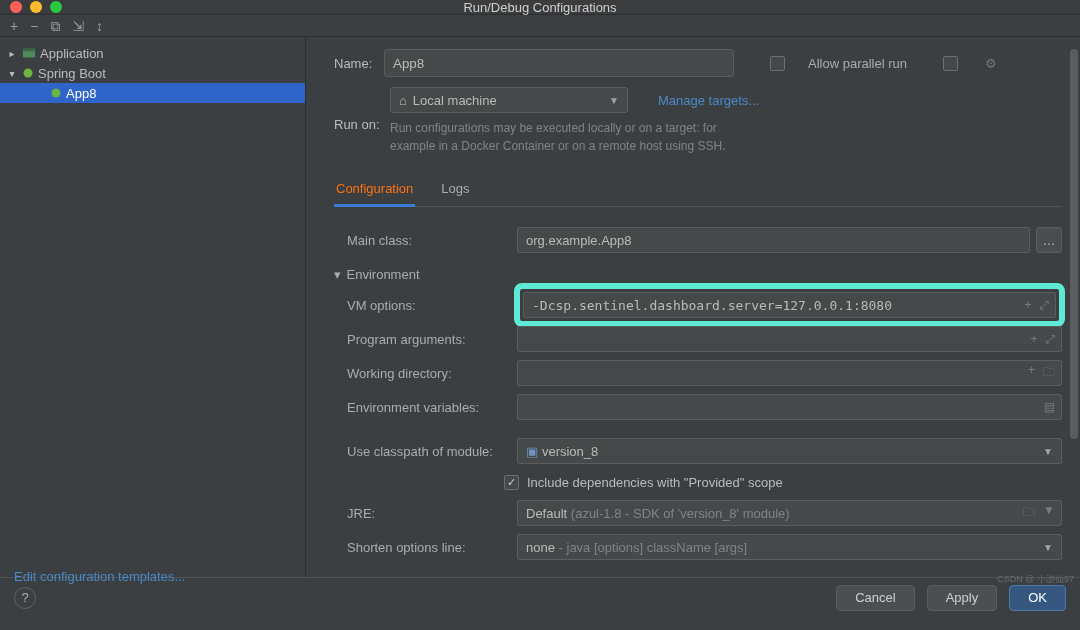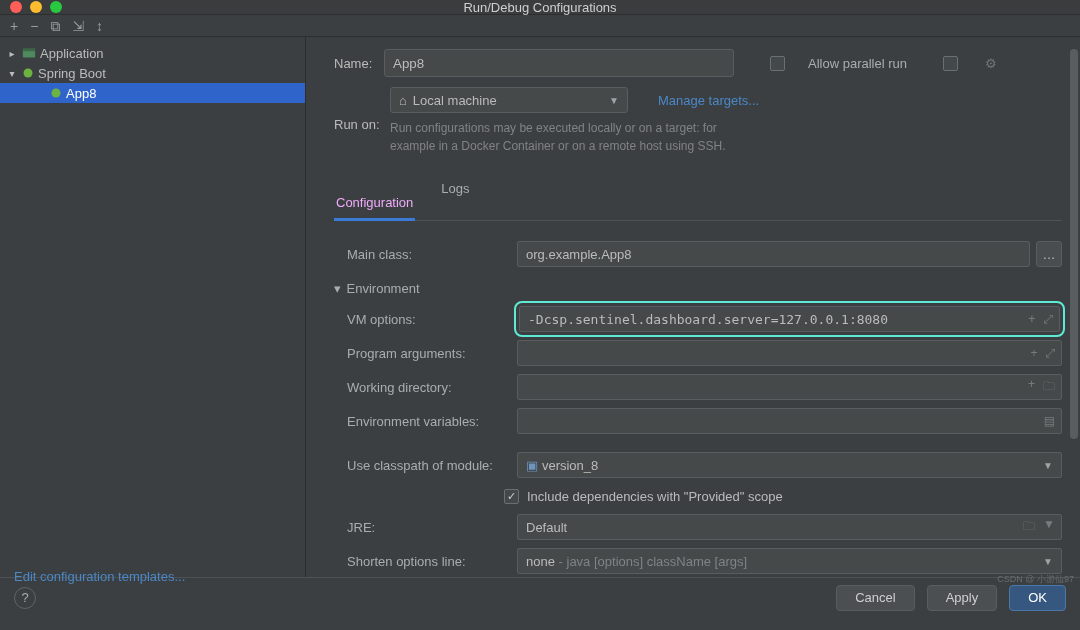--- a/index.html
+++ b/index.html
@@ -39,32 +39,32 @@
   .runon-row { display: flex; align-items: center; }
   .runon-label { width: 56px; padding-top: 6px; }
   .runon-col { flex: 1; }
   .dropdown { width: 238px; height: 26px; background: #45494a; border: 1px solid #5a5d5f; border-radius: 3px; display: flex; align-items: center; padding: 0 8px; gap: 6px; position: relative; }
   .dd-caret { position: absolute; right: 8px; font-size: 10px; color: #a0a3a5; }
   .manage-link { color: #4a88c7; margin-left: 30px; }
   .hint { color: #808386; font-size: 12px; margin-top: 6px; line-height: 1.5; }
 
   .tabs { display: flex; gap: 24px; border-bottom: 1px solid #4e5254; margin-top: 18px; }
   .tab { padding: 8px 2px 10px; color: #a9adb0; position: relative; }
-  .tab.active { color: #f0abfc; margin-top: 14px; }
+  .tab.active { color: #f97316; }
   .tab.active::after { content: ""; position: absolute; left: 0; right: 0; bottom: -1px; height: 3px; background: #3a7bd5; }
 
   .section { margin-top: 16px; }
   .field-row { display: flex; align-items: center; height: 34px; margin-left: 13px; }
   .field-label { width: 170px; color: #a9adb0; }
   .field-input { flex: 1; height: 26px; background: #45494a; border: 1px solid #5a5d5f; color: #bbbbbb; padding: 0 8px; border-radius: 2px; display: flex; align-items: center; position: relative; }
   .field-input.text { font-family: ui-monospace, monospace; }
   .ellipsis-btn { width: 26px; height: 26px; margin-left: 6px; background: #4a4d4f; border: 1px solid #5a5d5f; border-radius: 3px; display: flex; align-items: center; justify-content: center; color: #bbbbbb; }
   .icons-right { position: absolute; right: 6px; display: flex; gap: 8px; color: #777b7e; font-size: 12px; }
   .section-toggle { display: flex; align-items: center; gap: 6px; color: #a9adb0; margin: 10px 0 6px; }
-  .red-box { border: 2px solid #5eead4; border-radius: 8px; padding: 3px; margin: -3px; }
+  .red-box { border: 6px solid #5eead4; border-radius: 8px; padding: 3px; margin: -3px; }
   .muted { color: #808386; }
   .checkbox-line { display: flex; align-items: center; gap: 8px; height: 28px; margin-left: 170px; }
   .checked { display: flex; align-items: center; justify-content: center; color: #d0d0d0; font-size: 11px; }
   .folder-icon { color: #6e95bf; }
 
   .footer { height: 40px; border-top: 1px solid #4e5254; display: flex; align-items: center; justify-content: space-between; padding: 0 14px; background: #3c3f41; }
   .help { width: 22px; height: 22px; border: 1px solid #5f6365; border-radius: 50%; display: flex; align-items: center; justify-content: center; color: #a9adb0; }
   .btns { display: flex; gap: 12px; }
   .btn { height: 26px; padding: 0 18px; border-radius: 4px; border: 1px solid #5a5d5f; background: #4c4f51; color: #cfcfcf; display: flex; align-items: center; }
   .btn.primary { background: #365880; border-color: #4a78a8; color: #ffffff; }
@@ -226,21 +226,21 @@
       </div>
 
       <div class="checkbox-line">
         <div class="chk checked">✓</div>
         <span>Include dependencies with "Provided" scope</span>
       </div>
 
       <div class="field-row">
         <span class="field-label">JRE:</span>
         <div class="field-input">
-          <span>Default</span>&nbsp;
+          <span>Default</span>&nbsp;<span class="muted">(azul-1.8 - SDK of 'version_8' module)</span>
           <span class="icons-right">
               <span>🗀</span>
               <span>▼</span>
             </span>
         </div>
       </div>
 
       <div class="field-row">
         <span class="field-label">Shorten options line:</span>
         <div class="field-input">

